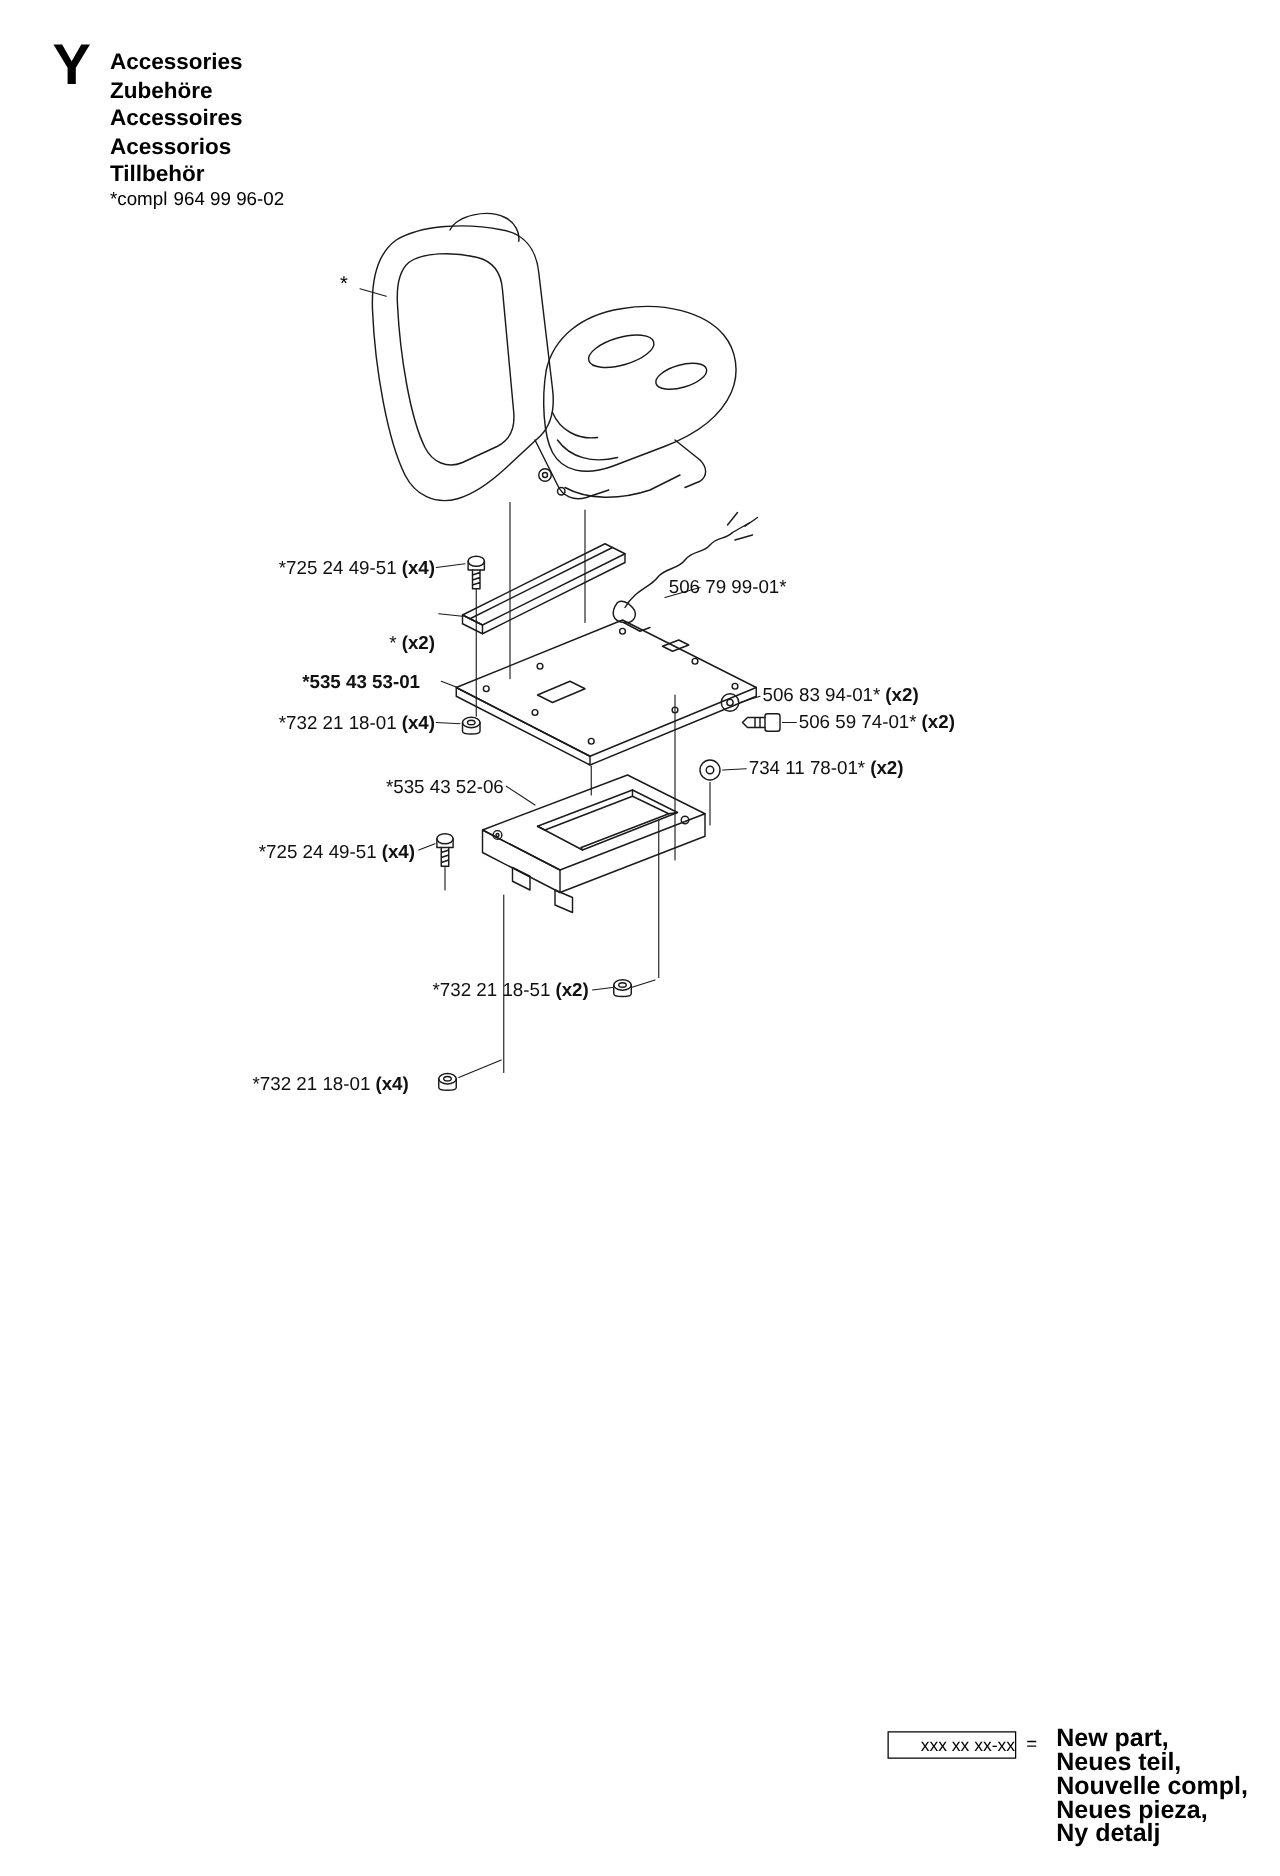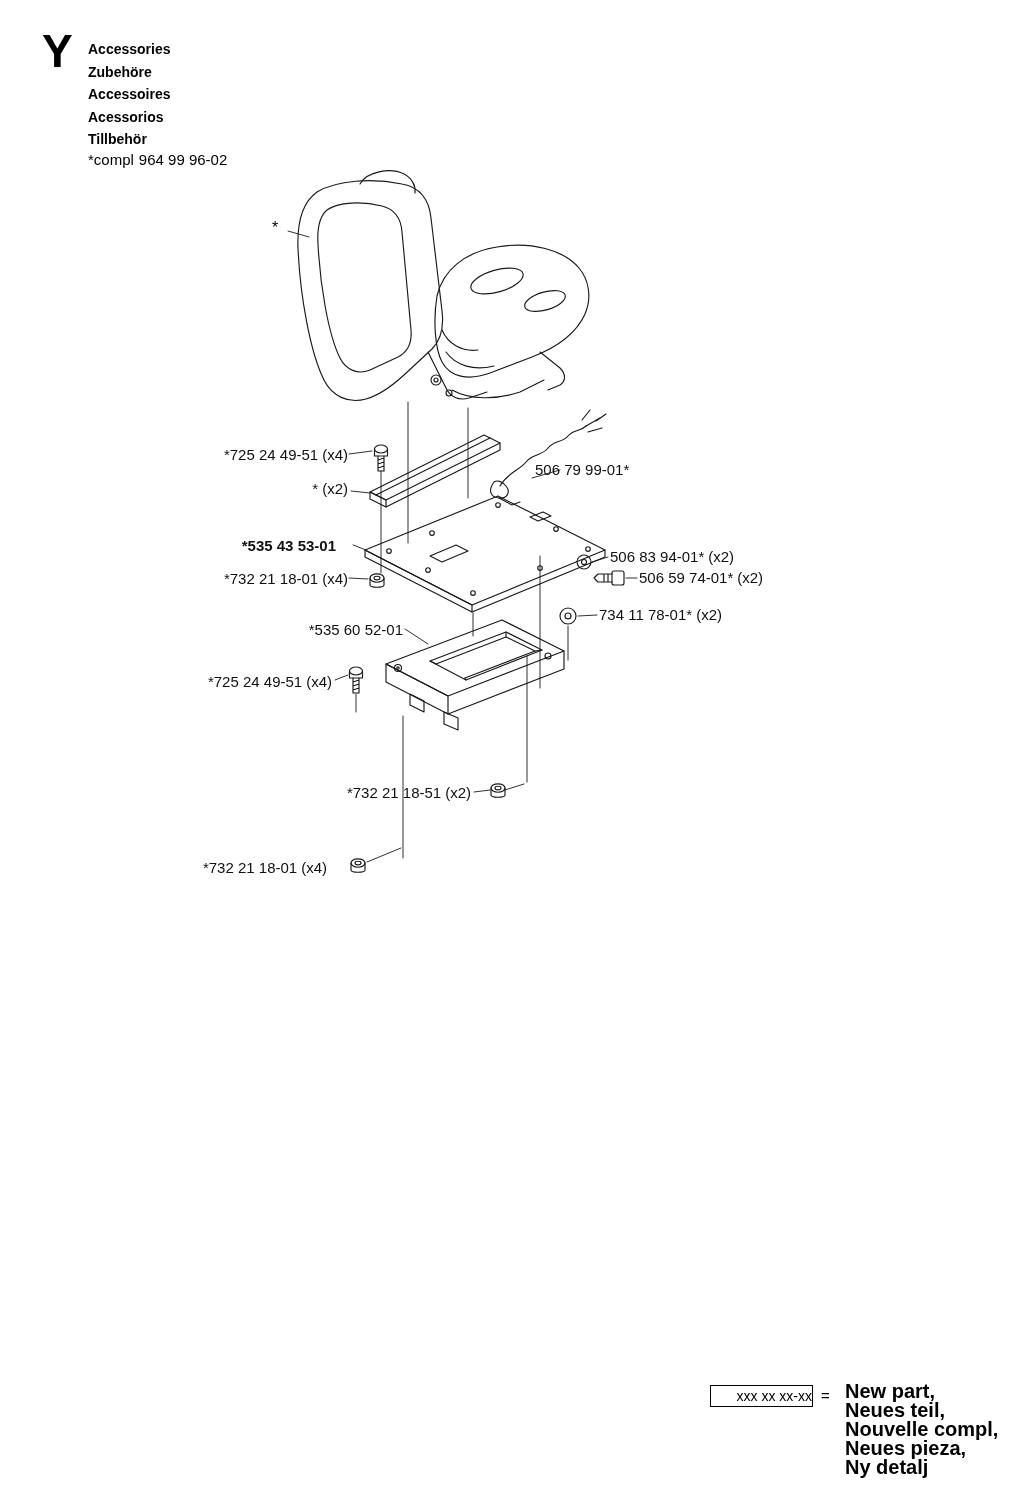--- a/index.html
+++ b/index.html
@@ -4,29 +4,29 @@
 <style>
   html,body{margin:0;padding:0;background:#fff;}
   .page{
     position:relative;width:1024px;height:1501px;background:#ffffff;
     font-family:"Liberation Sans",sans-serif;color:#000;overflow:hidden;
   }
   .section-letter{
     position:absolute;left:42px;top:28px;font-size:46px;font-weight:700;line-height:1;
   }
   .titles{position:absolute;left:88px;top:38px;}
-  .titles div{font-size:14px;font-weight:700;line-height:22.6px;}
+  .titles div{font-size:18px;font-weight:700;line-height:22.6px;}
   .compl{position:absolute;left:88px;top:151px;font-size:15px;white-space:nowrap;}
   .compl .compl-label{font-weight:400;}
   .compl .compl-number{margin-left:5px;font-weight:400;}
   .diagram-svg{position:absolute;left:0;top:0;}
   .plabel{
     position:absolute;font-size:15px;white-space:nowrap;color:#111;line-height:18px;
   }
-  .plabel .qty{font-weight:400;}
+  .plabel .qty{font-weight:700;}
   .plabel .qty:not(:empty){margin-left:4px;}
   .seat-asterisk{position:absolute;left:272px;top:219px;font-size:16px;}
   .legend-box{
     position:absolute;left:710px;top:1385px;width:101px;height:20px;
     border:1px solid #000;font-size:14px;line-height:20px;text-align:right;white-space:nowrap;
   }
   .legend-equals{position:absolute;left:821px;top:1387px;font-size:15px;}
   .legend-lines{position:absolute;left:845px;top:1382px;}
   .legend-lines div{font-size:20px;font-weight:700;line-height:19px;white-space:nowrap;}
 </style>
@@ -181,21 +181,21 @@
       <line x1="335" y1="680" x2="348" y2="675"></line>
       <line x1="474" y1="792" x2="490" y2="790"></line>
     </g>
   </svg>
 
   <div class="seat-asterisk">*</div>
 
   <div class="plabel" style="right:676px;top:446px;">
     <span class="num">*725 24 49-51</span><span class="qty">(x4)</span>
   </div>
-  <div class="plabel" style="right:676px;top:480px;">
+  <div class="plabel" style="right:676px;top:506px;">
     <span class="num">*</span><span class="qty">(x2)</span>
   </div>
   <div class="plabel" style="left:535px;top:461px;">
     <span class="num">506 79 99-01*</span><span class="qty"></span>
   </div>
   <div class="plabel" style="right:688px;top:537px;font-weight:bold;">
     <span class="num">*535 43 53-01</span><span class="qty"></span>
   </div>
   <div class="plabel" style="left:610px;top:548px;">
     <span class="num">506 83 94-01*</span><span class="qty">(x2)</span>
@@ -203,21 +203,21 @@
   <div class="plabel" style="left:639px;top:569px;">
     <span class="num">506 59 74-01*</span><span class="qty">(x2)</span>
   </div>
   <div class="plabel" style="right:676px;top:570px;">
     <span class="num">*732 21 18-01</span><span class="qty">(x4)</span>
   </div>
   <div class="plabel" style="left:599px;top:606px;">
     <span class="num">734 11 78-01*</span><span class="qty">(x2)</span>
   </div>
   <div class="plabel" style="right:621px;top:621px;">
-    <span class="num">*535 60 52-01</span><span class="qty"></span>
+    <span class="num">*535 43 52-06</span><span class="qty"></span>
   </div>
   <div class="plabel" style="right:692px;top:673px;">
     <span class="num">*725 24 49-51</span><span class="qty">(x4)</span>
   </div>
   <div class="plabel" style="right:553px;top:784px;">
     <span class="num">*732 21 18-51</span><span class="qty">(x2)</span>
   </div>
   <div class="plabel" style="right:697px;top:859px;">
     <span class="num">*732 21 18-01</span><span class="qty">(x4)</span>
   </div>

